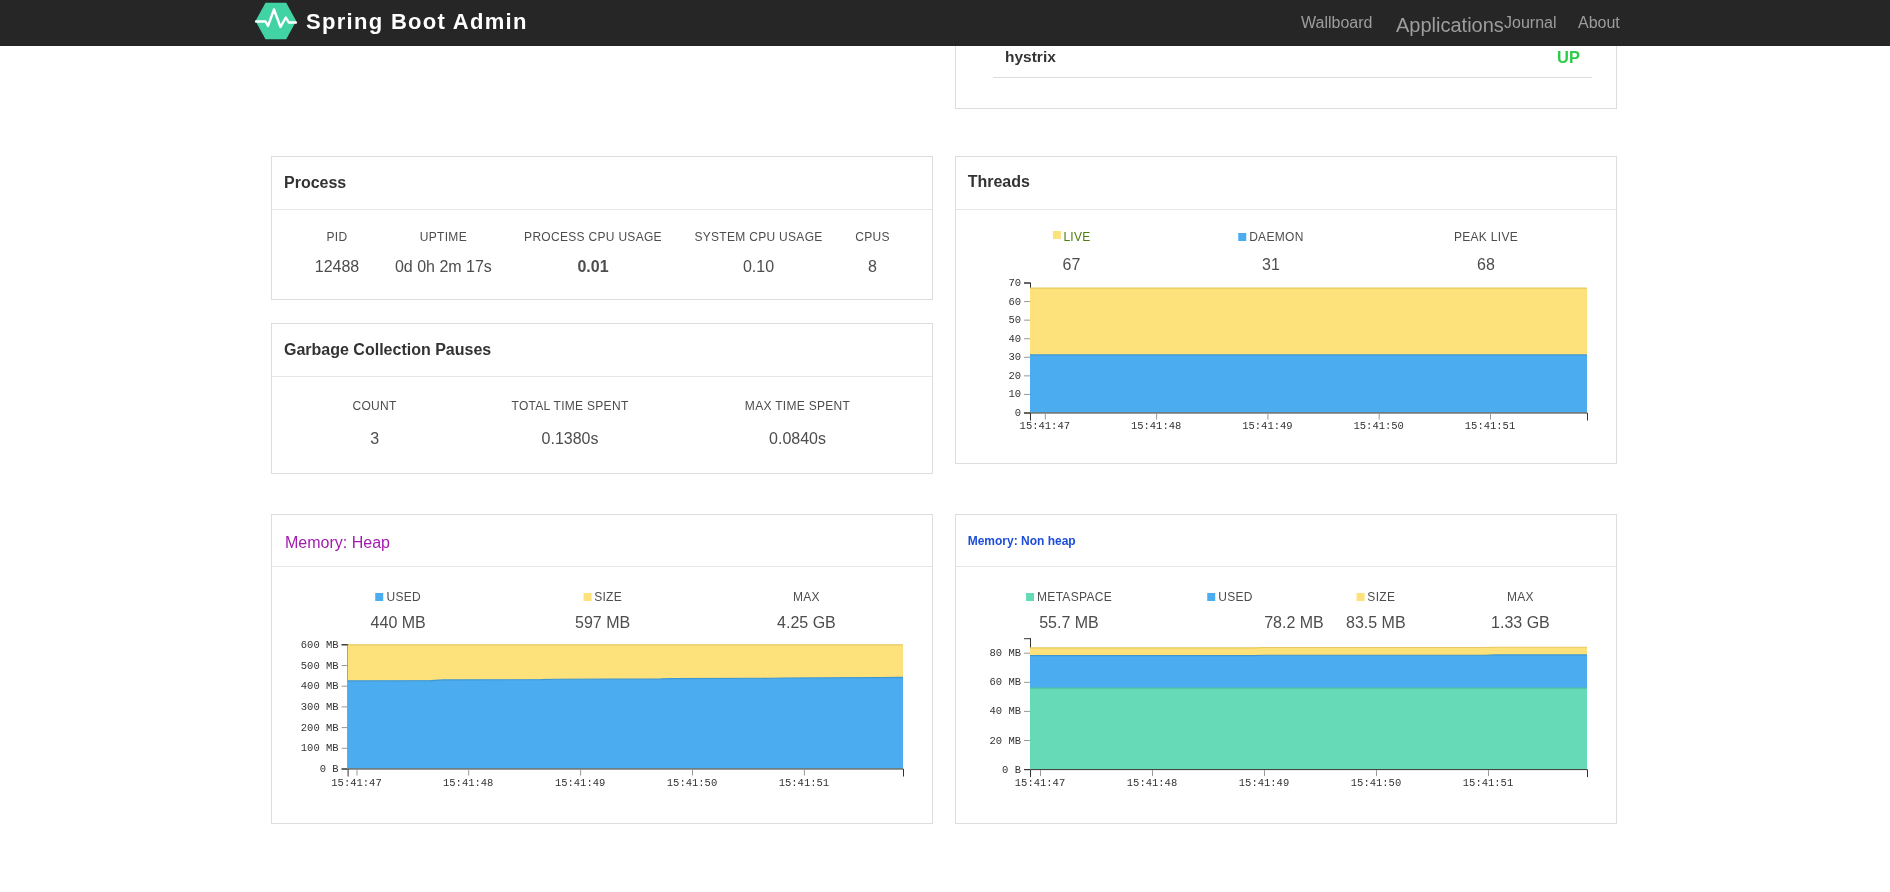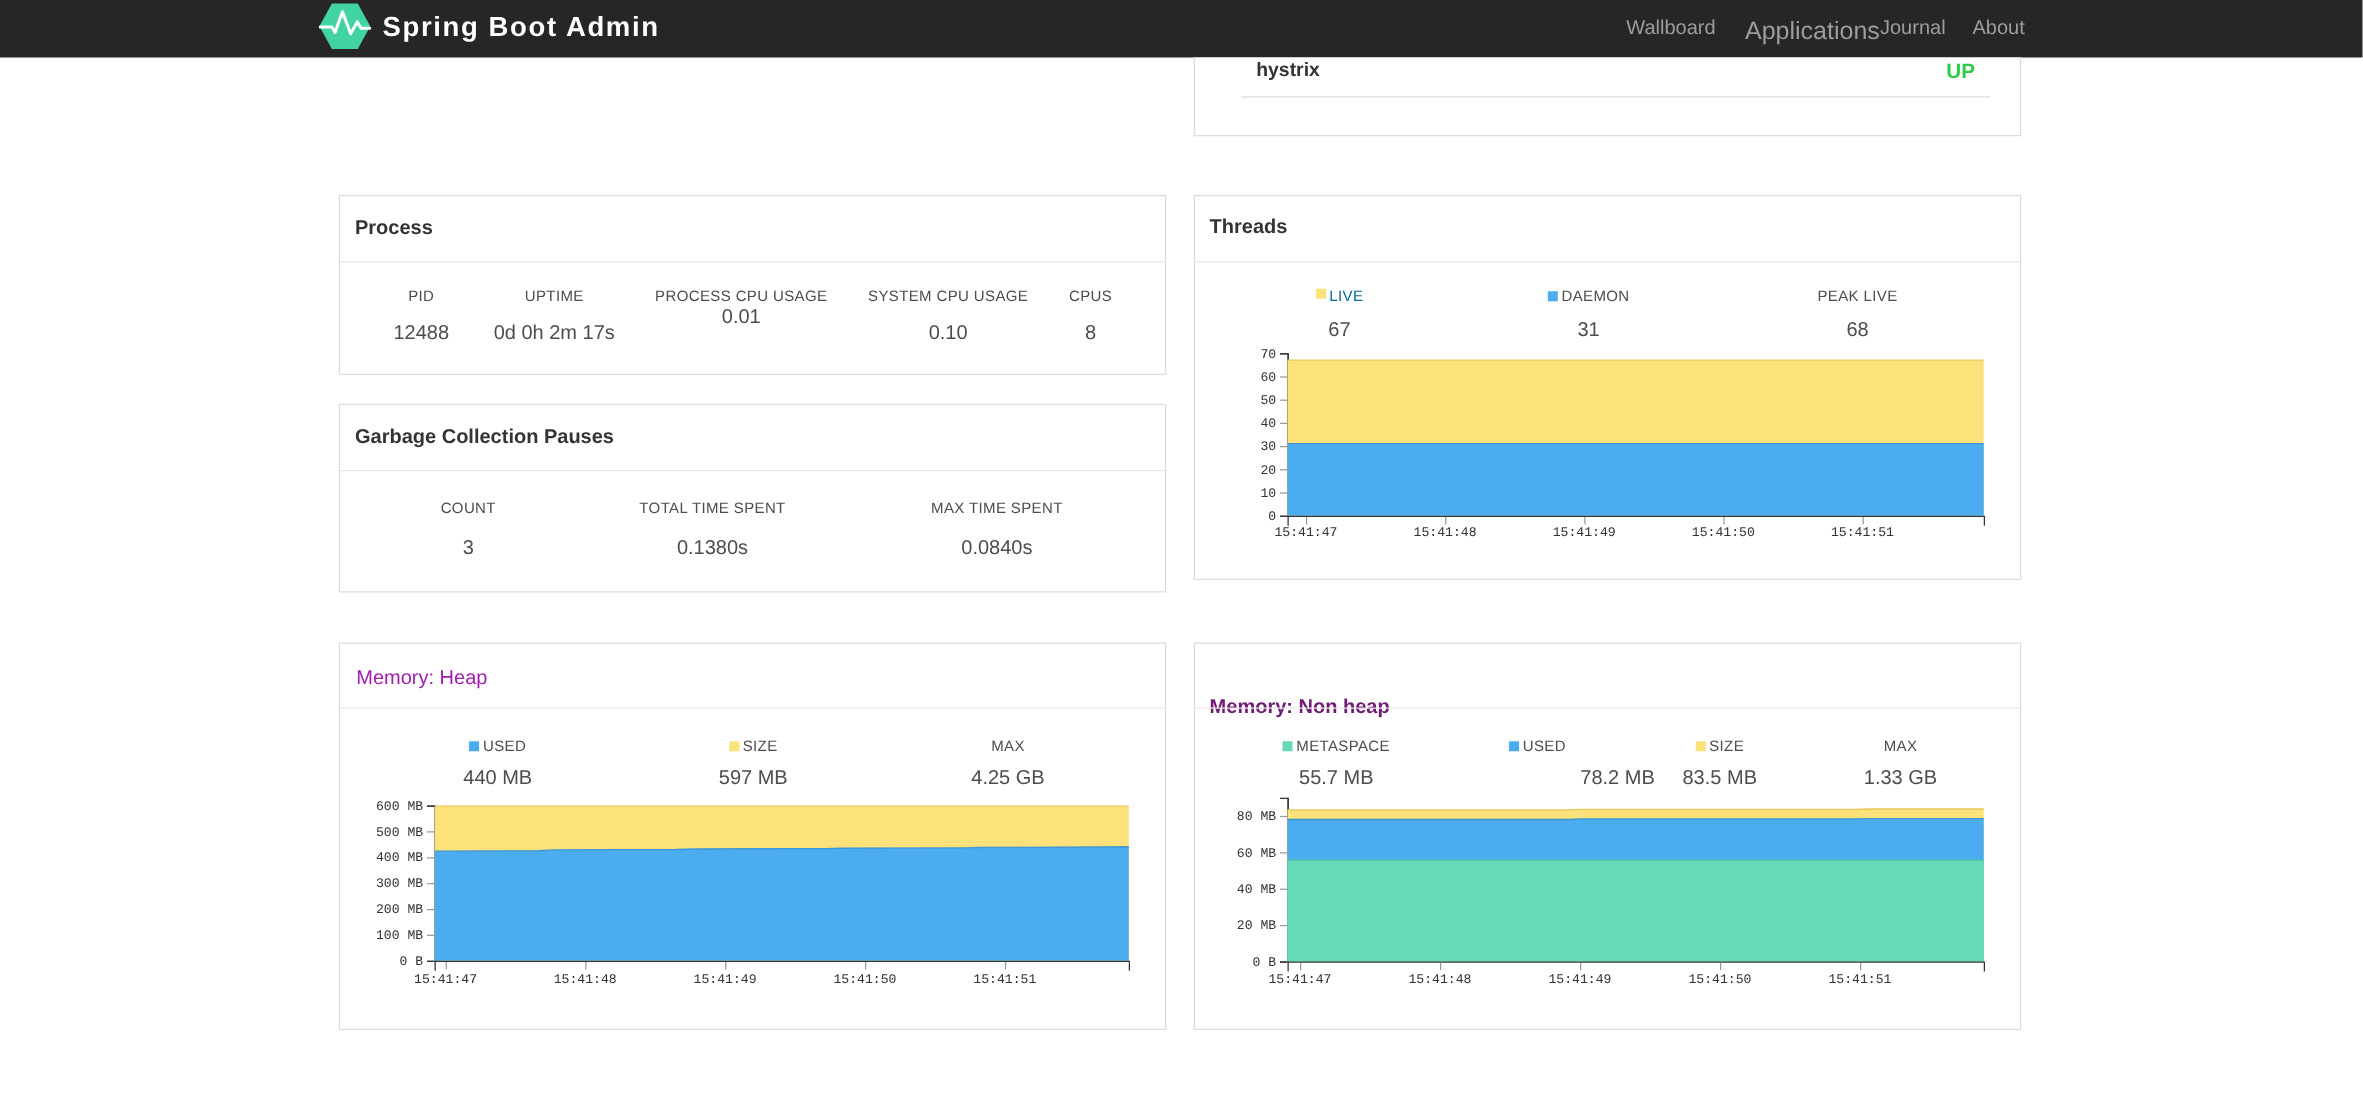--- a/index.html
+++ b/index.html
@@ -26,21 +26,21 @@
     <span>PID</span>
   </div>
 <div style="position:absolute;left:337px;transform:translateX(-50%);top:259px;font-size:16px;font-weight:normal;color:#4d4d4d;line-height:1;white-space:nowrap;letter-spacing:0px;">12488</div>
 <div style="position:absolute;left:443.4px;top:231px;transform:translateX(-50%);display:flex;align-items:center;font-size:12px;color:#4d4d4d;line-height:1;letter-spacing:0.3px;white-space:nowrap;">
     <span>UPTIME</span>
   </div>
 <div style="position:absolute;left:443.4px;transform:translateX(-50%);top:259px;font-size:16px;font-weight:normal;color:#4d4d4d;line-height:1;white-space:nowrap;letter-spacing:0px;">0d 0h 2m 17s</div>
 <div style="position:absolute;left:593px;top:231px;transform:translateX(-50%);display:flex;align-items:center;font-size:12px;color:#4d4d4d;line-height:1;letter-spacing:0.3px;white-space:nowrap;">
     <span>PROCESS CPU USAGE</span>
   </div>
-<div style="position:absolute;left:593px;transform:translateX(-50%);top:246px;font-size:16px;font-weight:normal;color:#4d4d4d;line-height:1;white-space:nowrap;letter-spacing:0px;">0.01</div>
+<div style="position:absolute;left:593px;transform:translateX(-50%);top:259px;font-size:16px;font-weight:bold;color:#4d4d4d;line-height:1;white-space:nowrap;letter-spacing:0px;">0.01</div>
 <div style="position:absolute;left:758.5px;top:231px;transform:translateX(-50%);display:flex;align-items:center;font-size:12px;color:#4d4d4d;line-height:1;letter-spacing:0.3px;white-space:nowrap;">
     <span>SYSTEM CPU USAGE</span>
   </div>
 <div style="position:absolute;left:758.5px;transform:translateX(-50%);top:259px;font-size:16px;font-weight:normal;color:#4d4d4d;line-height:1;white-space:nowrap;letter-spacing:0px;">0.10</div>
 <div style="position:absolute;left:872.5px;top:231px;transform:translateX(-50%);display:flex;align-items:center;font-size:12px;color:#4d4d4d;line-height:1;letter-spacing:0.3px;white-space:nowrap;">
     <span>CPUS</span>
   </div>
 <div style="position:absolute;left:872.5px;transform:translateX(-50%);top:259px;font-size:16px;font-weight:normal;color:#4d4d4d;line-height:1;white-space:nowrap;letter-spacing:0px;">8</div>
 <div style="position:absolute;left:271px;top:323px;width:662px;height:151px;border:1px solid #ddd;border-radius:0;background:#fff;box-sizing:border-box;"></div>
 <div style="position:absolute;left:284px;top:342.2px;font-size:16px;font-weight:bold;color:#333;line-height:1;white-space:nowrap;letter-spacing:0px;">Garbage Collection Pauses</div>
@@ -53,21 +53,21 @@
     <span>TOTAL TIME SPENT</span>
   </div>
 <div style="position:absolute;left:570px;transform:translateX(-50%);top:431px;font-size:16px;font-weight:normal;color:#4d4d4d;line-height:1;white-space:nowrap;letter-spacing:0px;">0.1380s</div>
 <div style="position:absolute;left:797.5px;top:399.5px;transform:translateX(-50%);display:flex;align-items:flex-start;font-size:12px;color:#4d4d4d;line-height:1;letter-spacing:0.3px;white-space:nowrap;">
     <span>MAX TIME SPENT</span>
   </div>
 <div style="position:absolute;left:797.5px;transform:translateX(-50%);top:431px;font-size:16px;font-weight:normal;color:#4d4d4d;line-height:1;white-space:nowrap;letter-spacing:0px;">0.0840s</div>
 <div style="position:absolute;left:955px;top:156px;width:662px;height:308px;border:1px solid #ddd;border-radius:0;background:#fff;box-sizing:border-box;"></div>
 <div style="position:absolute;left:967.7px;top:174px;font-size:16px;font-weight:bold;color:#333;line-height:1;white-space:nowrap;letter-spacing:0px;">Threads</div>
 <div style="position:absolute;left:956px;top:209px;width:660px;height:1px;background:#e7e7e7;"></div>
-<div style="position:absolute;left:1071.5px;top:231px;transform:translateX(-50%);display:flex;font-size:12px;color:#0369a1;line-height:1;letter-spacing:0.3px;white-space:nowrap;">
+<div style="position:absolute;left:1071.5px;top:231px;transform:translateX(-50%);display:flex;font-size:12px;color:#4d7c0f;line-height:1;letter-spacing:0.3px;white-space:nowrap;">
     <span style="display:inline-block;width:8px;height:8px;background:#fde17a;margin-right:3px;flex:0 0 8px;"></span>
     <span>LIVE</span>
   </div>
 <div style="position:absolute;left:1071.5px;transform:translateX(-50%);top:257px;font-size:16px;font-weight:normal;color:#4d4d4d;line-height:1;white-space:nowrap;letter-spacing:0px;">67</div>
 <div style="position:absolute;left:1270.9px;top:231px;transform:translateX(-50%);display:flex;align-items:center;font-size:12px;color:#4d4d4d;line-height:1;letter-spacing:0.3px;white-space:nowrap;">
     <span style="display:inline-block;width:8px;height:8px;background:#4badef;margin-right:3px;flex:0 0 8px;"></span>
     <span>DAEMON</span>
   </div>
 <div style="position:absolute;left:1270.9px;transform:translateX(-50%);top:257px;font-size:16px;font-weight:normal;color:#4d4d4d;line-height:1;white-space:nowrap;letter-spacing:0px;">31</div>
 <div style="position:absolute;left:1486px;top:231px;transform:translateX(-50%);display:flex;align-items:center;font-size:12px;color:#4d4d4d;line-height:1;letter-spacing:0.3px;white-space:nowrap;">
@@ -153,21 +153,21 @@
     <text x="67.6" y="216.6" text-anchor="end" font-family="Liberation Mono" font-size="10.5" fill="#333">200 MB</text>
     <text x="67.6" y="237.3" text-anchor="end" font-family="Liberation Mono" font-size="10.5" fill="#333">100 MB</text>
     <text x="67.6" y="258.0" text-anchor="end" font-family="Liberation Mono" font-size="10.5" fill="#333">0 B</text>
     <text x="85.5" y="272" text-anchor="middle" font-family="Liberation Mono" font-size="10.5" fill="#333">15:41:47</text>
     <text x="197.2" y="272" text-anchor="middle" font-family="Liberation Mono" font-size="10.5" fill="#333">15:41:48</text>
     <text x="309.1" y="272" text-anchor="middle" font-family="Liberation Mono" font-size="10.5" fill="#333">15:41:49</text>
     <text x="421.0" y="272" text-anchor="middle" font-family="Liberation Mono" font-size="10.5" fill="#333">15:41:50</text>
     <text x="532.9" y="272" text-anchor="middle" font-family="Liberation Mono" font-size="10.5" fill="#333">15:41:51</text>
   </svg>
 <div style="position:absolute;left:955px;top:514px;width:662px;height:310px;border:1px solid #ddd;border-radius:0;background:#fff;box-sizing:border-box;"></div>
-<div style="position:absolute;left:967.7px;top:534.5px;font-size:16px;font-weight:bold;color:#701a75;line-height:1;white-space:nowrap;letter-spacing:0px;margin-top:23px;">Memory: Non heap</div>
+<div style="position:absolute;left:967.7px;top:534.5px;font-size:12px;font-weight:bold;color:#1d4ed8;line-height:1;white-space:nowrap;letter-spacing:0px;">Memory: Non heap</div>
 <div style="position:absolute;left:956px;top:566px;width:660px;height:1px;background:#e7e7e7;"></div>
 <div style="position:absolute;left:1069px;top:591px;transform:translateX(-50%);display:flex;align-items:center;font-size:12px;color:#4d4d4d;line-height:1;letter-spacing:0.3px;white-space:nowrap;">
     <span style="display:inline-block;width:8px;height:8px;background:#66d9b7;margin-right:3px;flex:0 0 8px;"></span>
     <span>METASPACE</span>
   </div>
 <div style="position:absolute;left:1069px;transform:translateX(-50%);top:615.2px;font-size:16px;font-weight:normal;color:#4d4d4d;line-height:1;white-space:nowrap;letter-spacing:0px;">55.7 MB</div>
 <div style="position:absolute;left:1230px;top:591px;transform:translateX(-50%);display:flex;align-items:center;font-size:12px;color:#4d4d4d;line-height:1;letter-spacing:0.3px;white-space:nowrap;">
     <span style="display:inline-block;width:8px;height:8px;background:#4badef;margin-right:3px;flex:0 0 8px;"></span>
     <span>USED</span>
   </div>

